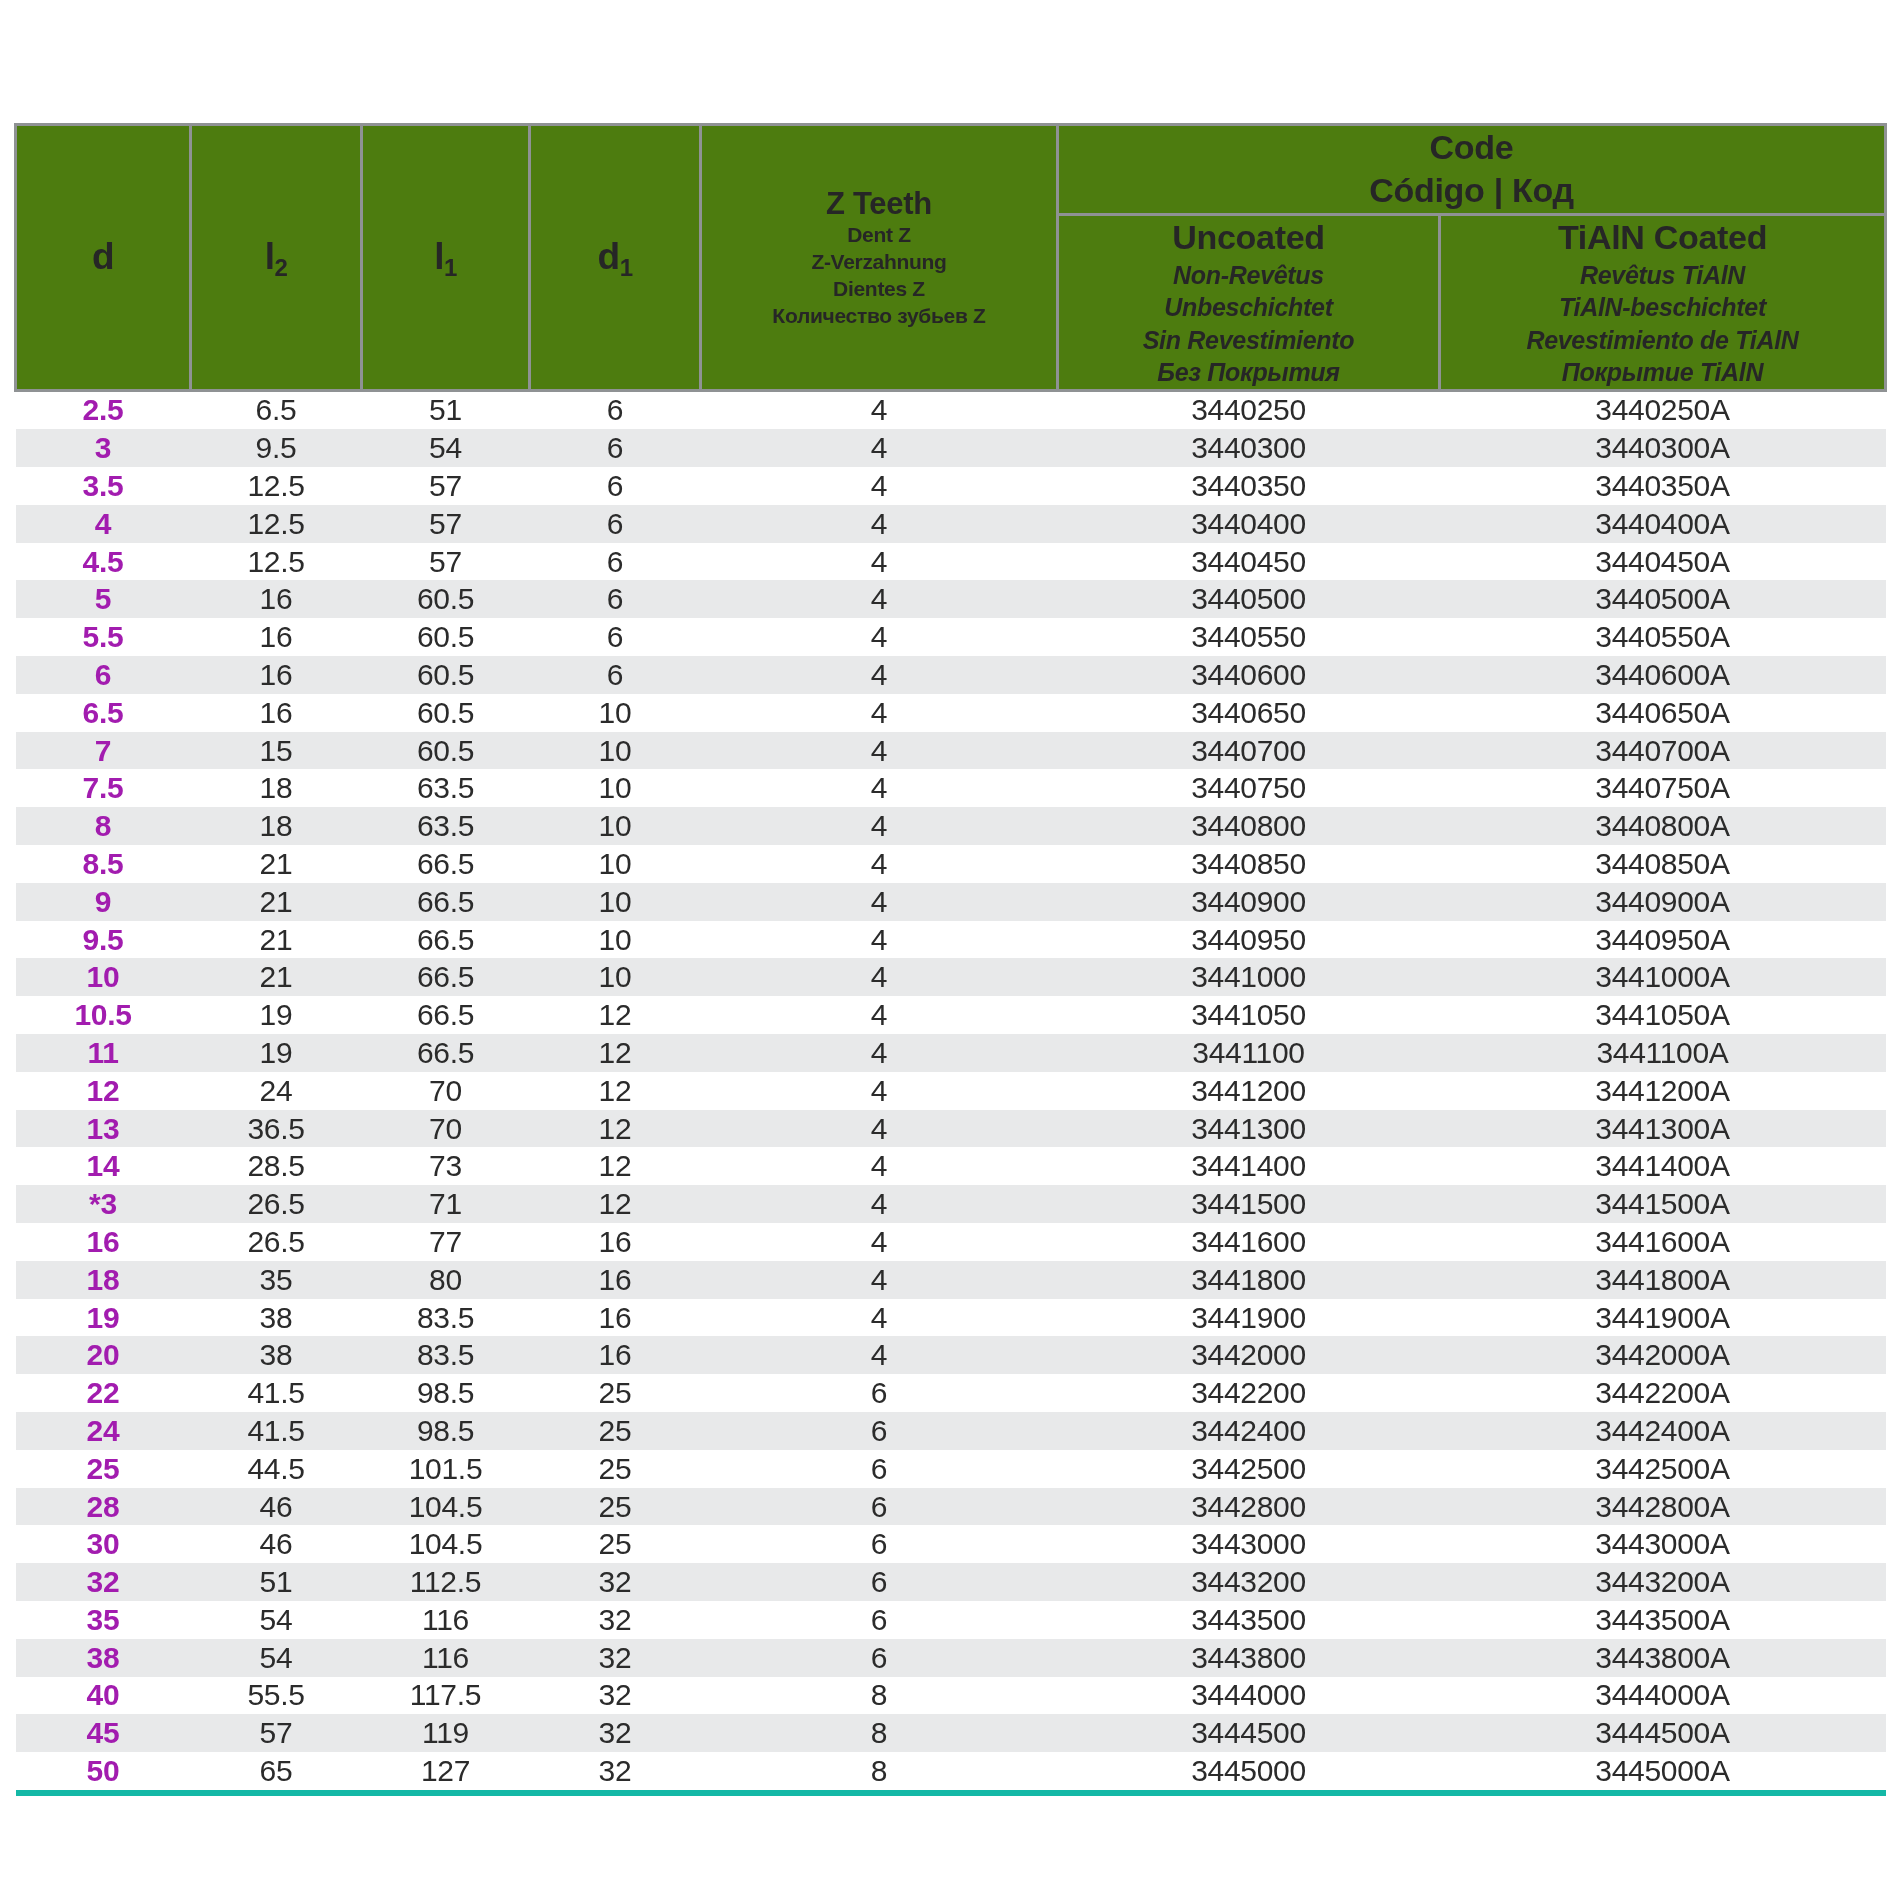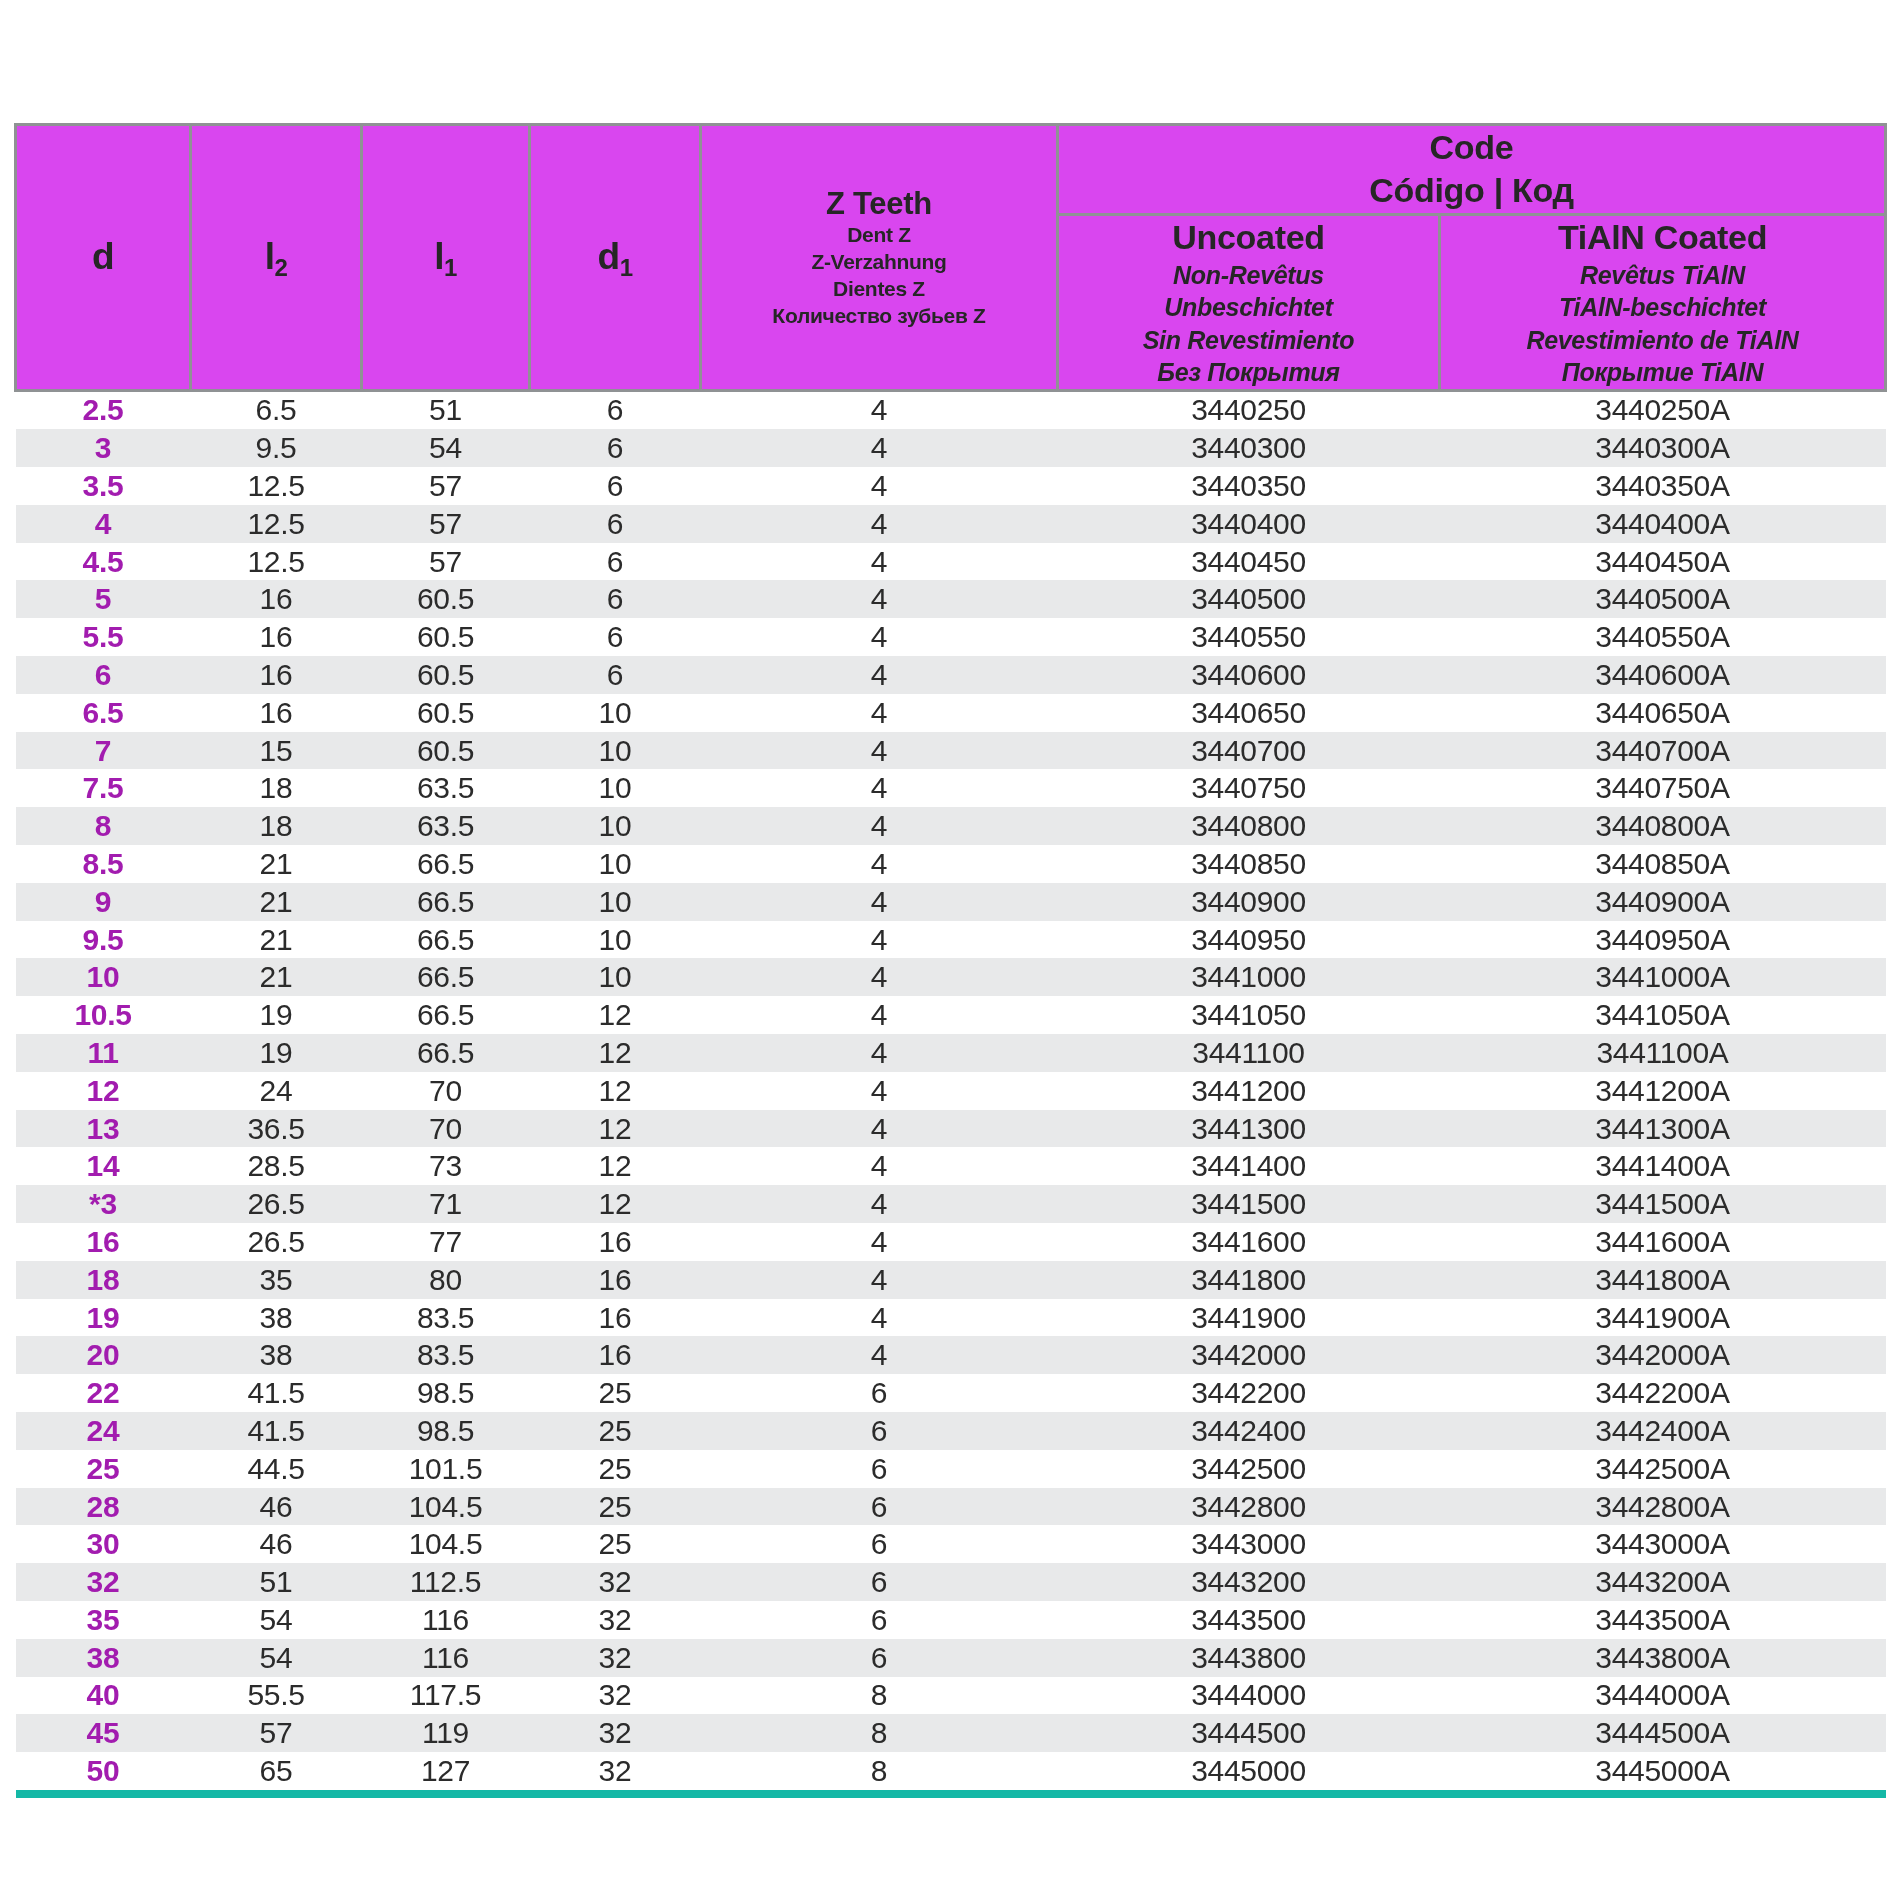--- a/index.html
+++ b/index.html
@@ -23,21 +23,21 @@
     top: 123px;
     width: 1870px;
   }
   table.spec-table {
     border-collapse: collapse;
     table-layout: fixed;
     width: 1870px;
   }
   
   thead th {
-    background: #d946ef;
+    background: #4d7c0f;
     border: 3px solid #8f9294;
     font-weight: bold;
     padding: 0 4px;
     vertical-align: middle;
     text-align: center;
   }
   thead tr.code-row { height: 90px; }
   thead tr.sub-row  { height: 163px; }
   .h-main {
     font-size: 37px;
@@ -85,21 +85,21 @@
     text-align: center;
     font-size: 30px;
     height: 37.8px;
     padding: 0;
     letter-spacing: -0.3px;
     vertical-align: middle;
     color: #2b2b2b;
   }
   tbody tr:nth-child(even) { background: #e8e9ea; }
   tbody td.cell-d { font-weight: bold; color: #a21caf; }
-  tbody tr:last-child td { border-bottom: 8px solid #14b8a6; }
+  tbody tr:last-child td { border-bottom: 6px solid #14b8a6; }
 </style>
 </head>
 <body>
 
 <div class="page">
   <div class="table-wrap">
     <table class="spec-table">
       <colgroup>
         <col style="width:175px">
         <col style="width:171px">

